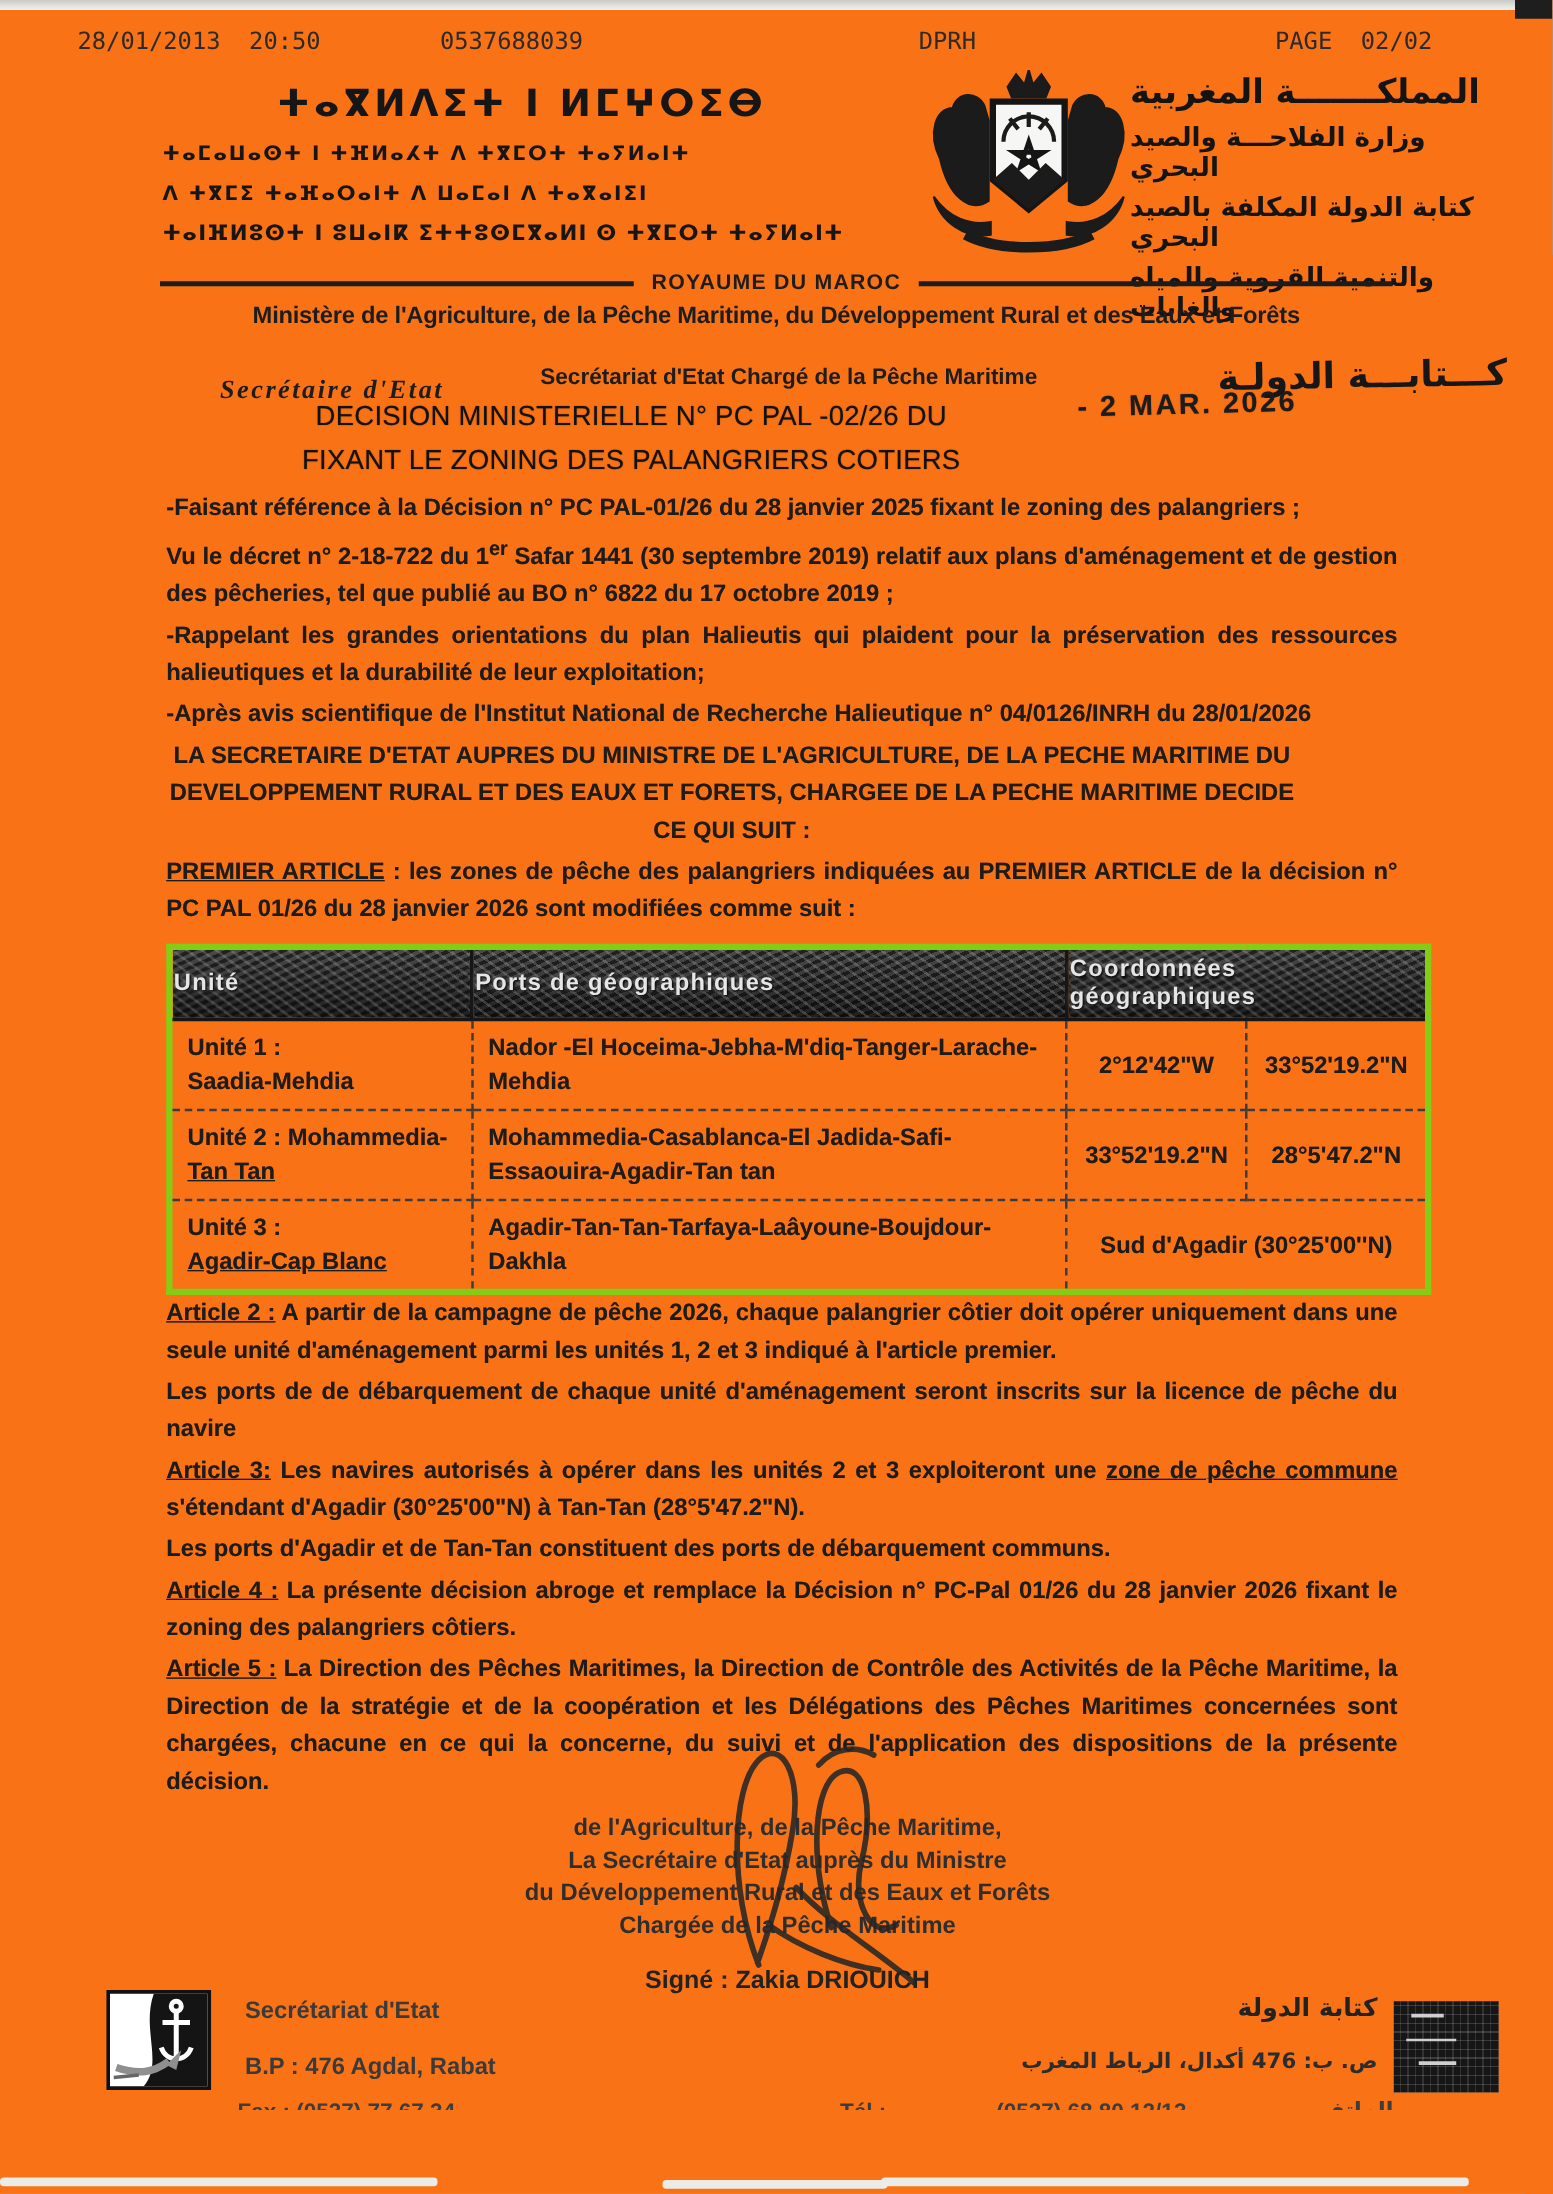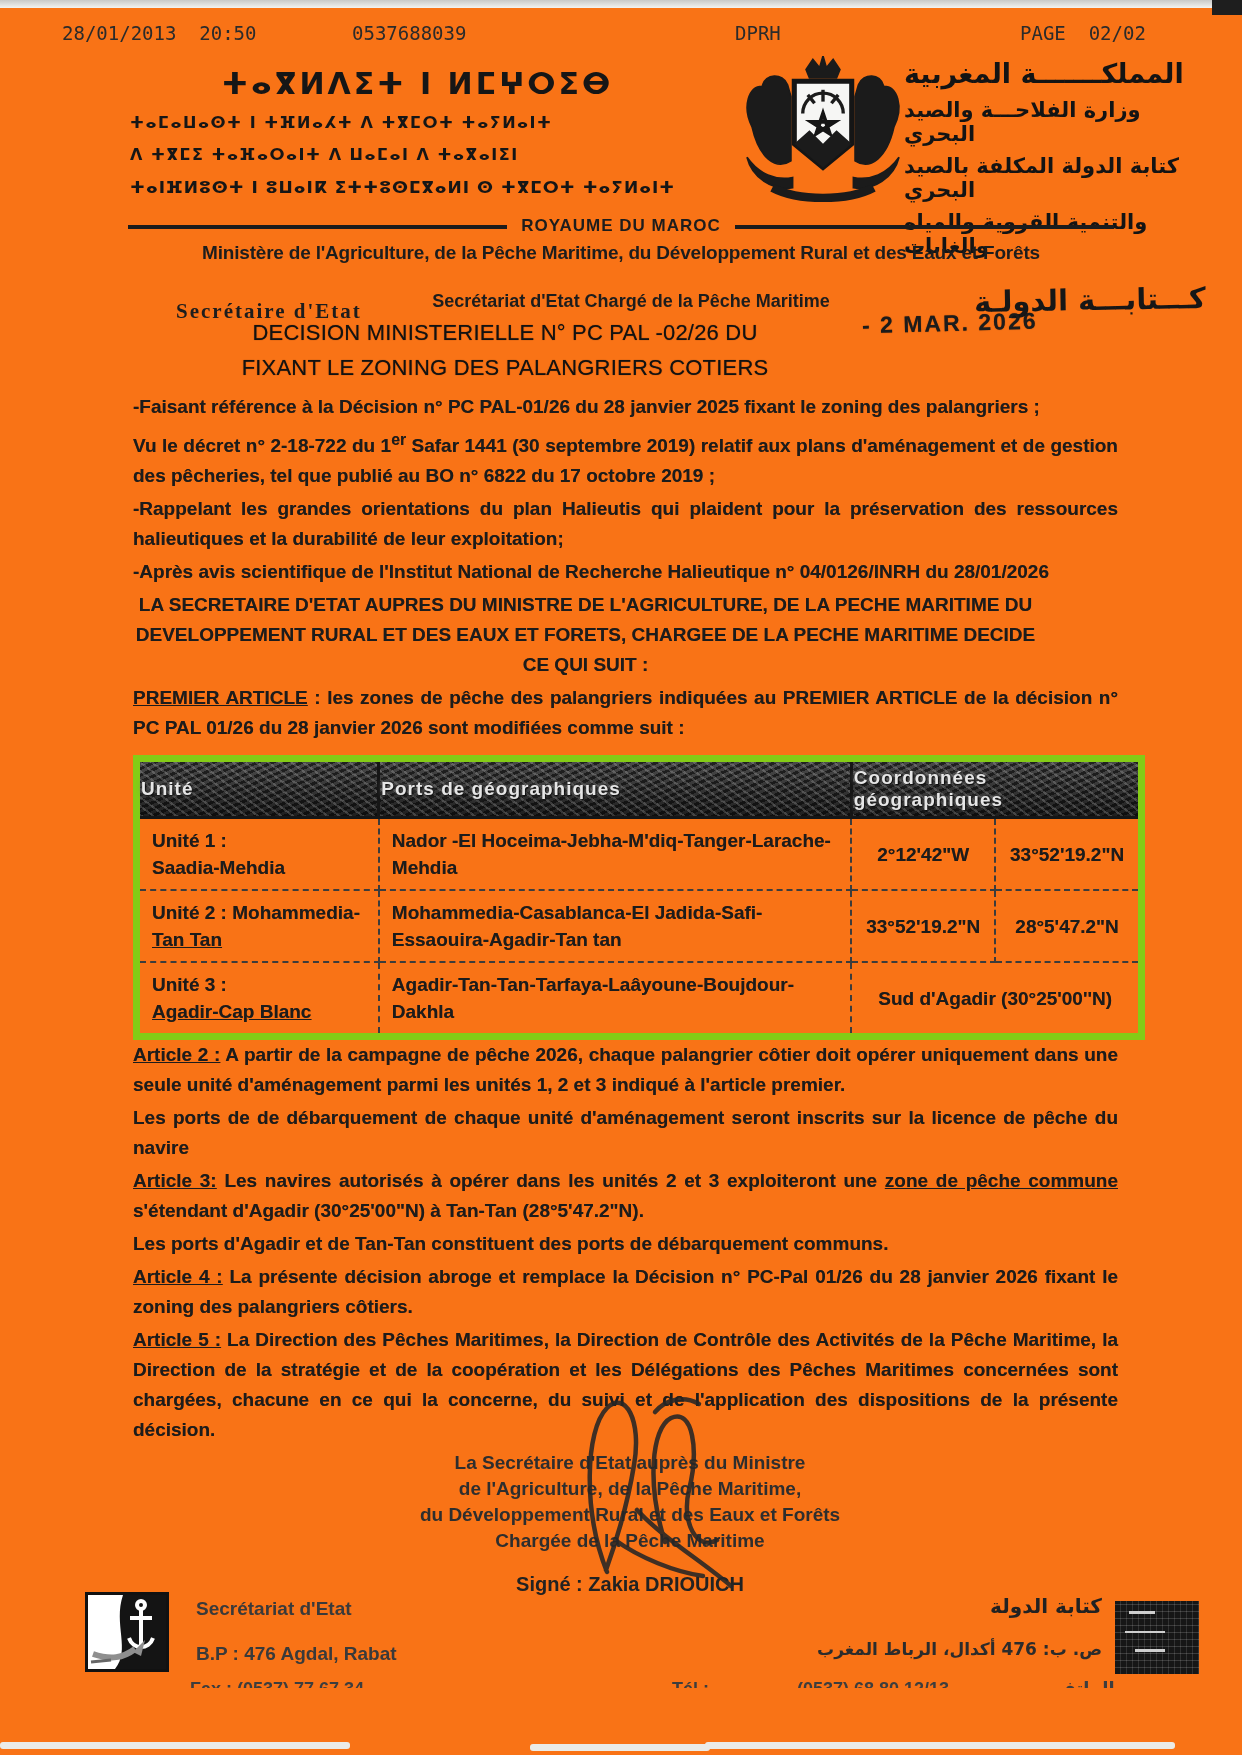--- a/index.html
+++ b/index.html
@@ -37,21 +37,21 @@
   .ar-l1 { font-size:27px; margin-bottom:9px; }
   .ar-l  { font-size:21px; margin-bottom:8px; }
 
   .rule-row { position:absolute; display:flex; align-items:center; gap:14px; font-weight:bold; }
   .rule-dash { flex:1; border-top:4px solid #1c1c1c; margin-top:2px; }
   .royaume-row { top:216px; left:128px; right:128px; font-size:17px; letter-spacing:1px; }
   .ministry-line { position:absolute; top:242px; left:0; right:0; text-align:center;
     font-size:19px; font-weight:700; letter-spacing:-0.2px; }
   .secretariat-row { top:271px; left:140px; right:120px; font-size:18px;flex-direction:column; }
   .secretary-label { position:absolute; top:299px; left:176px;
-    font-family:"Liberation Serif", serif; font-weight:bold; font-size:21px; letter-spacing:2px; }
+    font-family:"Liberation Serif", serif; font-weight:bold; font-size:21px; letter-spacing:2px;font-style:italic; }
   .arabic-stamp { position:absolute; top:283px; right:36px;
     font-family:"DejaVu Sans", sans-serif; font-weight:bold; font-size:29px; color:#171717;
     transform:rotate(-1deg); direction:rtl; }
 
   
   .title-block { position:absolute; top:320px; left:0; width:1010px; text-align:center; }
   .title-line { font-size:22px; font-weight:400; letter-spacing:0.2px; color:#121212;
     text-shadow:0 0 1px rgba(0,0,0,.55); margin-bottom:9px; }
   .date-stamp { position:absolute; top:310px; left:862px; font-size:23px; font-weight:800;
     letter-spacing:2px; color:#1c1c1c; transform:rotate(-1.5deg); white-space:pre;
@@ -67,21 +67,21 @@
   .premier { margin-top:17px; }
   .lead-u { font-weight:800; text-decoration:underline; }
   .bold-u { font-weight:800; text-decoration:underline; }
   .emph   { font-weight:800; }
   .note-bold { font-weight:800; }
   .mt20 { margin-top:20px; }
   .mt14 { margin-top:14px; }
 
   
   table.zoning { border-collapse:collapse; width:1012px; margin-top:12px;
-    border:7px solid #84cc16; }
+    border:5px solid #84cc16; }
   table.zoning th {
     height:52px; border:3px solid #161616; color:#e6e6e6; font-size:19px; letter-spacing:1px;
     text-shadow:1px 1px 2px #000, 0 0 5px #777;
     background:
       repeating-linear-gradient(37deg, rgba(255,255,255,.17) 0 2px, rgba(255,255,255,0) 2px 7px),
       repeating-linear-gradient(-24deg, rgba(0,0,0,.55) 0 3px, rgba(0,0,0,0) 3px 6px),
       linear-gradient(#4a4a4a,#1f1f1f);
   }
   table.zoning td { border:2px dashed #3c3c3c; padding:8px 12px; line-height:27px;
     font-size:19px; vertical-align:middle; }
@@ -254,22 +254,22 @@
 
     <p class="mt20"><span class="lead-u">Article 3:</span><span> Les navires autorisés à opérer dans les unités 2 et 3 exploiteront une </span><span class="bold-u">zone de pêche commune</span><span> s'étendant d'Agadir (30°25'00"N) à Tan-Tan (28°5'47.2"N).</span></p>
     <p class="mt14 note-bold">Les ports d'Agadir et de Tan-Tan constituent des ports de débarquement communs.</p>
 
     <p class="mt20"><span class="lead-u">Article 4 :</span><span> La présente décision abroge et remplace la Décision n° PC-Pal 01/26 du 28 janvier 2026 fixant le zoning des palangriers côtiers.</span></p>
 
     <p class="mt20"><span class="lead-u">Article 5 :</span><span> La Direction des Pêches Maritimes, la Direction de Contrôle des Activités de la Pêche Maritime, la Direction de la stratégie et de la coopération et les Délégations des Pêches Maritimes concernées sont chargées, chacune en ce qui la concerne, du suivi et de l'application des dispositions de la présente décision.</span></p>
   </div>
 
   <div class="signature">
+    <div>de l'Agriculture, de la Pêche Maritime,</div>
     <div>La Secrétaire d'Etat auprès du Ministre</div>
-    <div>de l'Agriculture, de la Pêche Maritime,</div>
     <div>du Développement Rural et des Eaux et Forêts</div>
     <div>Chargée de la Pêche Maritime</div>
     <div class="signed">Signé : Zakia DRIOUICH</div>
   </div>
   <div class="scribble">
     <svg viewBox="0 0 205 205" width="205" height="205" xmlns="http://www.w3.org/2000/svg">
       <g fill="none" stroke="#262626" stroke-width="4.5" stroke-linecap="round" opacity="0.88">
         <path d="M62,182 C38,122 40,40 62,18 C80,0 97,30 89,75 C83,112 71,152 61,180"></path>
         <path d="M120,152 C102,96 106,38 126,28 C148,18 154,60 144,100 C136,132 152,162 172,150"></path>
         <path d="M110,22 C122,8 140,6 154,14"></path>

